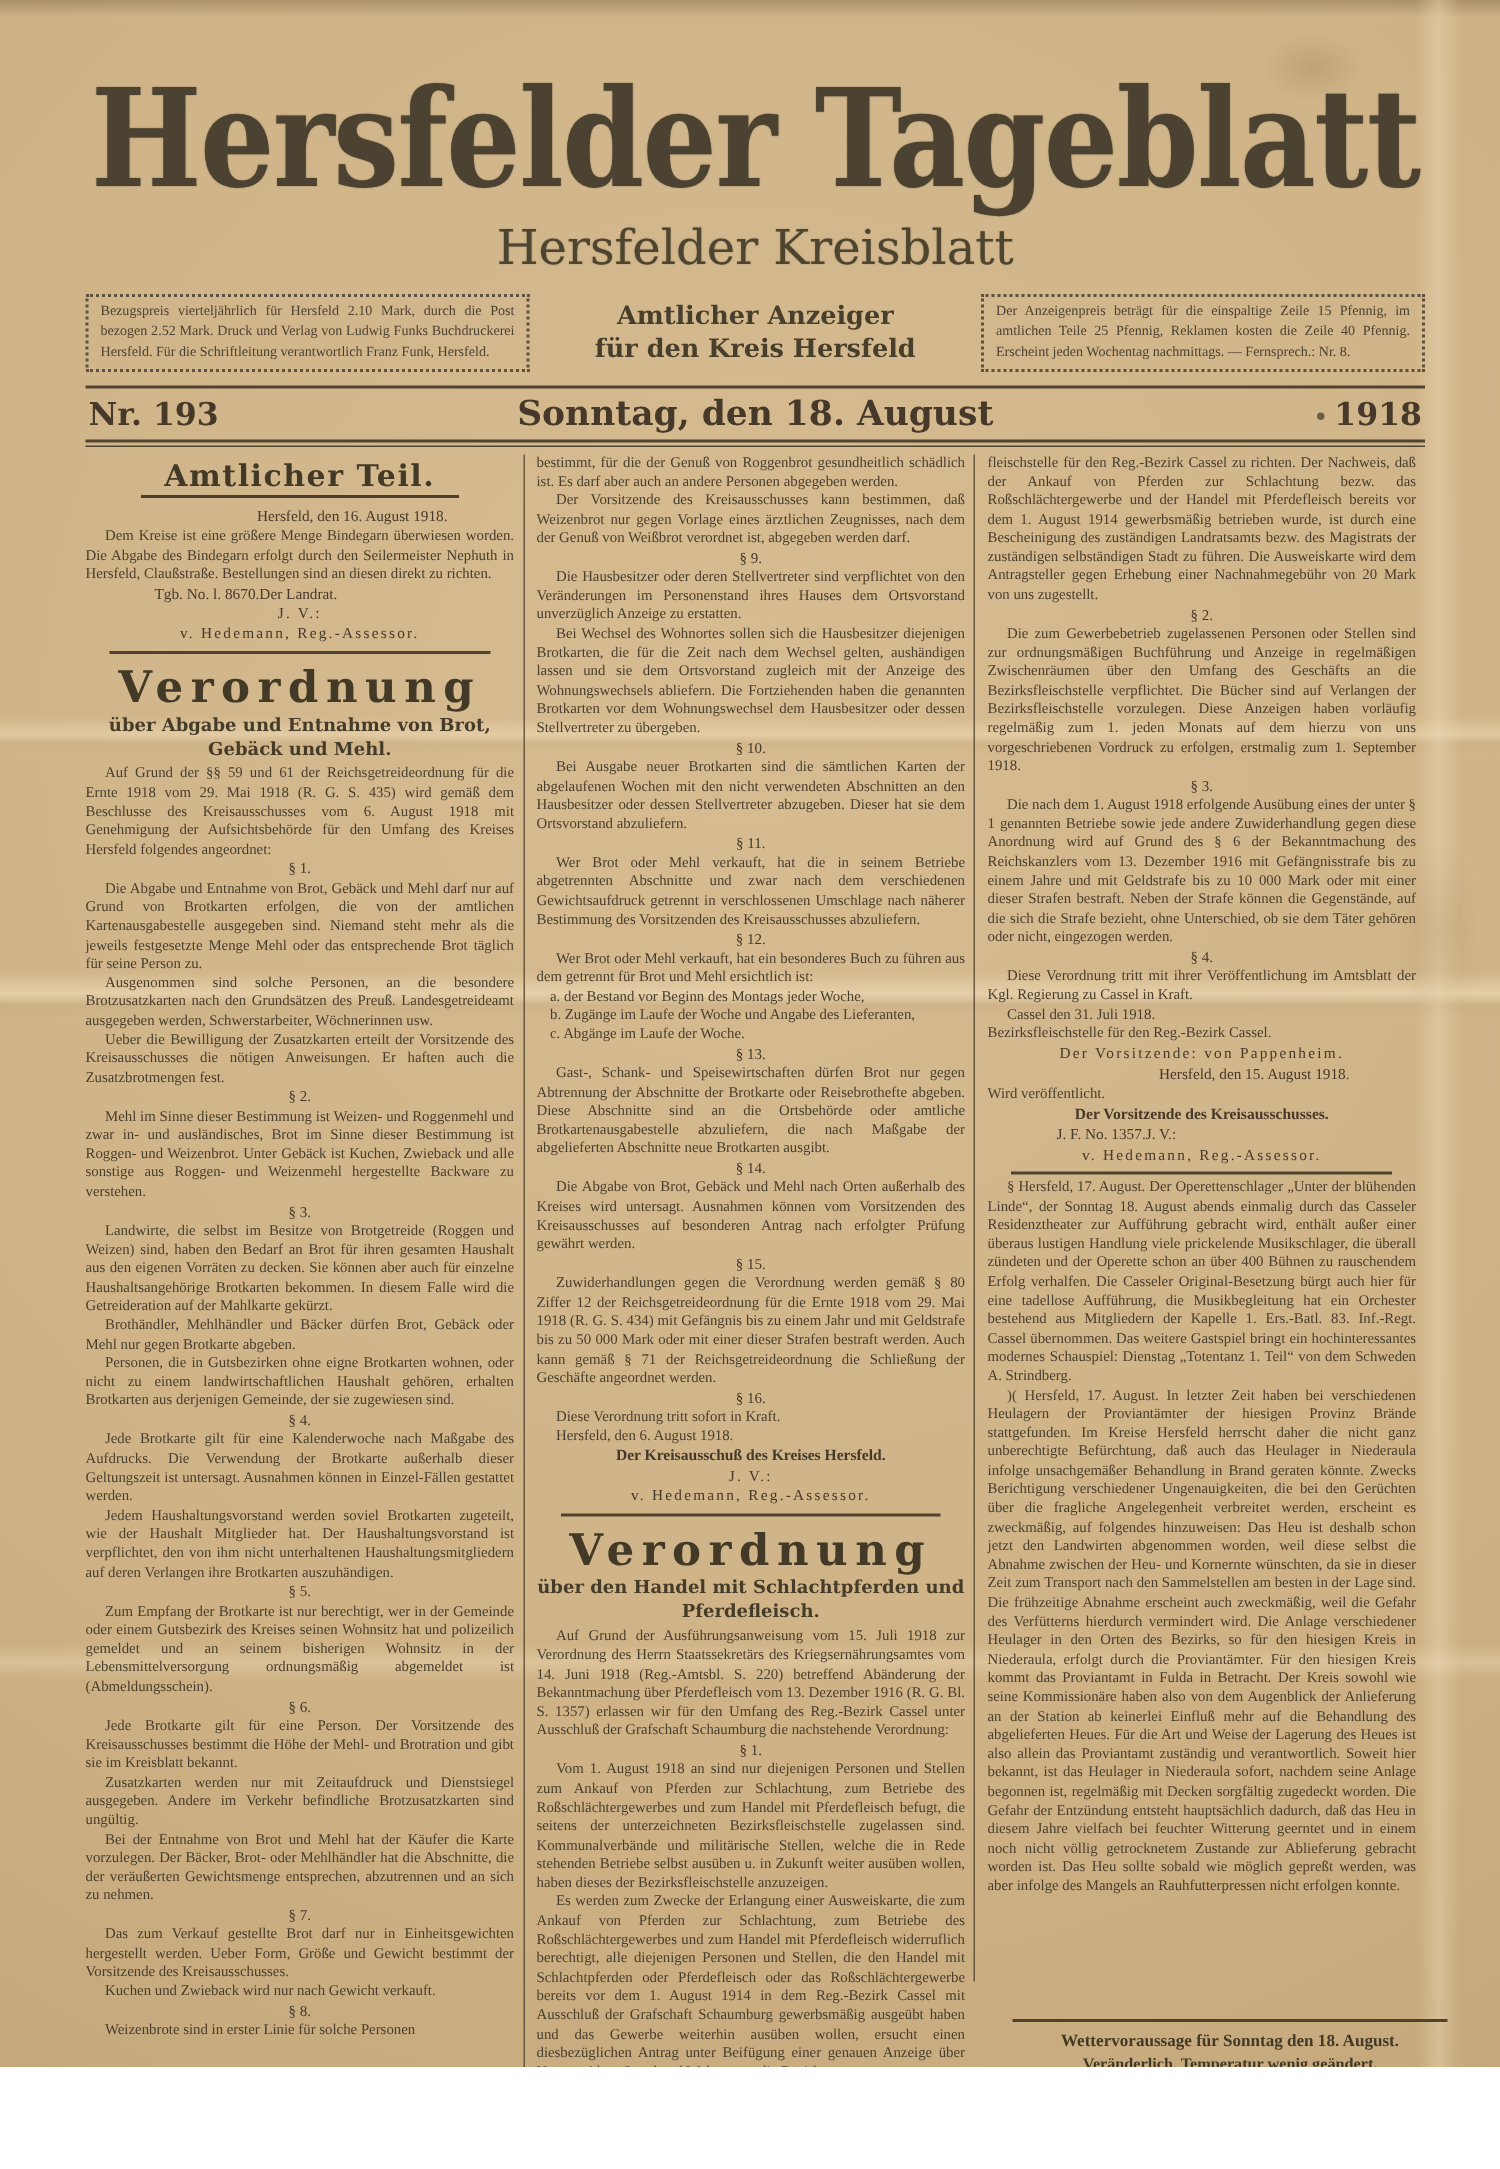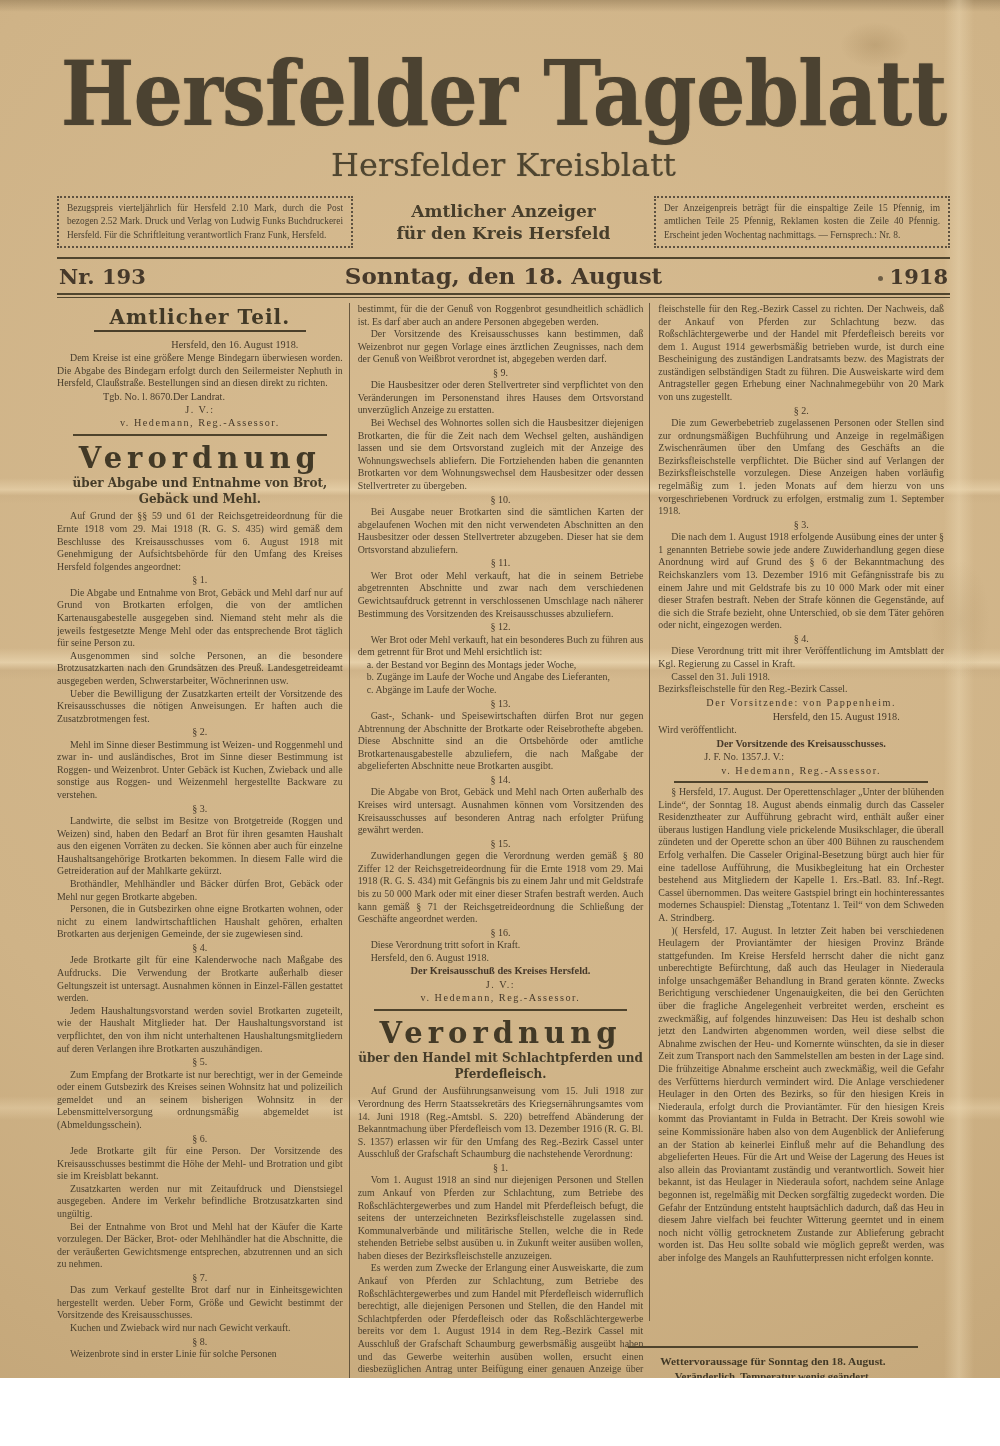--- a/index.html
+++ b/index.html
@@ -84,21 +84,21 @@
   .b-p, .b-pn, .b-li { font-size:9.9px; line-height:12.6px; text-align:justify; margin:0; color:#483e2d; }
   .b-p   { text-indent:13px; }
   .b-li  { padding-left:9px; }
   .b-sec { text-align:center; font-size:10px; line-height:12.4px; margin:1px 0 0; }
   .b-sigrow { display:flex; justify-content:flex-start; padding:0 42px 0 2px; font-size:10.2px; line-height:13.2px;margin-left:44px; }
   .b-sigc { text-align:center; font-size:10.2px; line-height:13.4px; letter-spacing:1.5px; }
   .b-sigb { text-align:center; font-weight:bold; font-size:10.4px; line-height:13.6px; }
   .b-rule { border-top:2px solid #4e432c; margin:4px 16px 3px; }
 
   
-  .weatherbox { position:absolute; left:628px; top:1346px; width:290px; }
+  .weatherbox { position:absolute; left:675px; top:1346px; width:290px; }
   .wxrule { border-top:2px solid #4e432c; margin-bottom:7px; }
   .wx1 { font-weight:bold; font-size:11.4px; text-align:center; color:#423926; }
   .wx2 { font-weight:bold; font-size:10.8px; text-align:center; margin-top:3px; color:#423926; }
 </style>
 </head>
 <body>
 
 <div class="page">
   <div class="topedge"></div>
   <div class="crease1 crease"></div>

